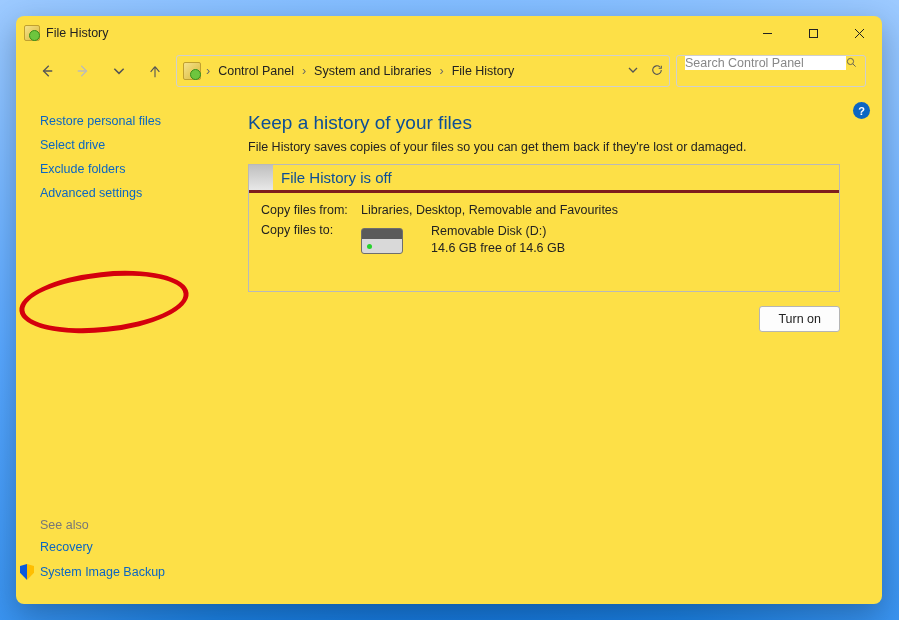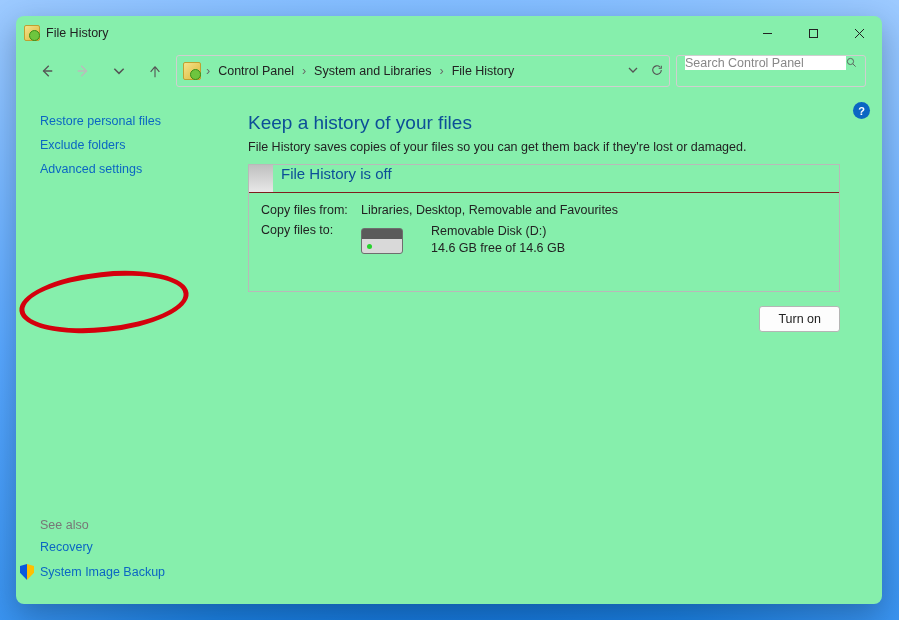--- a/index.html
+++ b/index.html
@@ -4,21 +4,21 @@
 <style>
   * { box-sizing: border-box; margin: 0; padding: 0; font-family: "Segoe UI", Tahoma, sans-serif; }
   body {
     width: 899px; height: 620px;
     background: radial-gradient(circle at 50% 140%, #0a63c9 0%, #1b7fe0 35%, #58a7ff 70%, #9dcaff 100%);
     position: relative; overflow: hidden;
   }
   .window {
     position: absolute; left: 16px; top: 16px;
     width: 866px; height: 588px;
-    background: #86efac;
+    background: #fde047;
     border-radius: 8px;
     box-shadow: 0 10px 30px rgba(0,0,0,0.25);
     display: flex; flex-direction: column;
     overflow: hidden;
   }
   
   .titlebar {
     height: 34px; display: flex; align-items: center;
     padding-left: 8px;
     font-size: 12.5px; color: #222;
@@ -111,22 +111,22 @@
 
   
   .main { flex:1; padding: 16px 42px 0 8px; position:relative; }
   .main h1 { color:#0c4e97; font-weight:400; font-size:19px; margin-bottom:6px;}
   .subtext { font-size:12.5px; color:#222; margin-bottom:10px; }
   .panel {
     border:1px solid #b9b9b9; width:100%;
     font-size:12.5px;
   }
   .panel-header {
-    display:flex; height:28px;
-    border-bottom:1px solid #7f1d1d;
+    display:flex; align-items:center; height:28px;
+    border-bottom:3px solid #7f1d1d;
   }
   .panel-header .stripe {
     width:24px; height:100%;
     background:linear-gradient(to bottom,#bfbfbf,#e8e8e8);
   }
   .panel-header .title { color:#0c4e97; font-size:15px; padding-left:8px; }
   .panel-body { padding:10px 12px 28px 12px; }
   .row { display:flex; margin-bottom:6px; }
   .row .label { width:100px; color:#222; }
   .row .value { color:#222; }
@@ -227,20 +227,21 @@
   </div>
 
   <div class="body">
 
     <div class="help-badge">
       <span>?</span>
     </div>
 
     <div class="sidebar">
       <a class="link">Restore personal files</a>
+      <a class="link">Select drive</a>
       <a class="link">Exclude folders</a>
       <a class="link">Advanced settings</a>
 
       <div class="circle-annot"></div>
 
       <div class="see-also">See also</div>
       <a class="bottom-link">
         <span>Recovery</span>
       </a>
       <a class="bottom-link" style="margin-left:-20px;">

